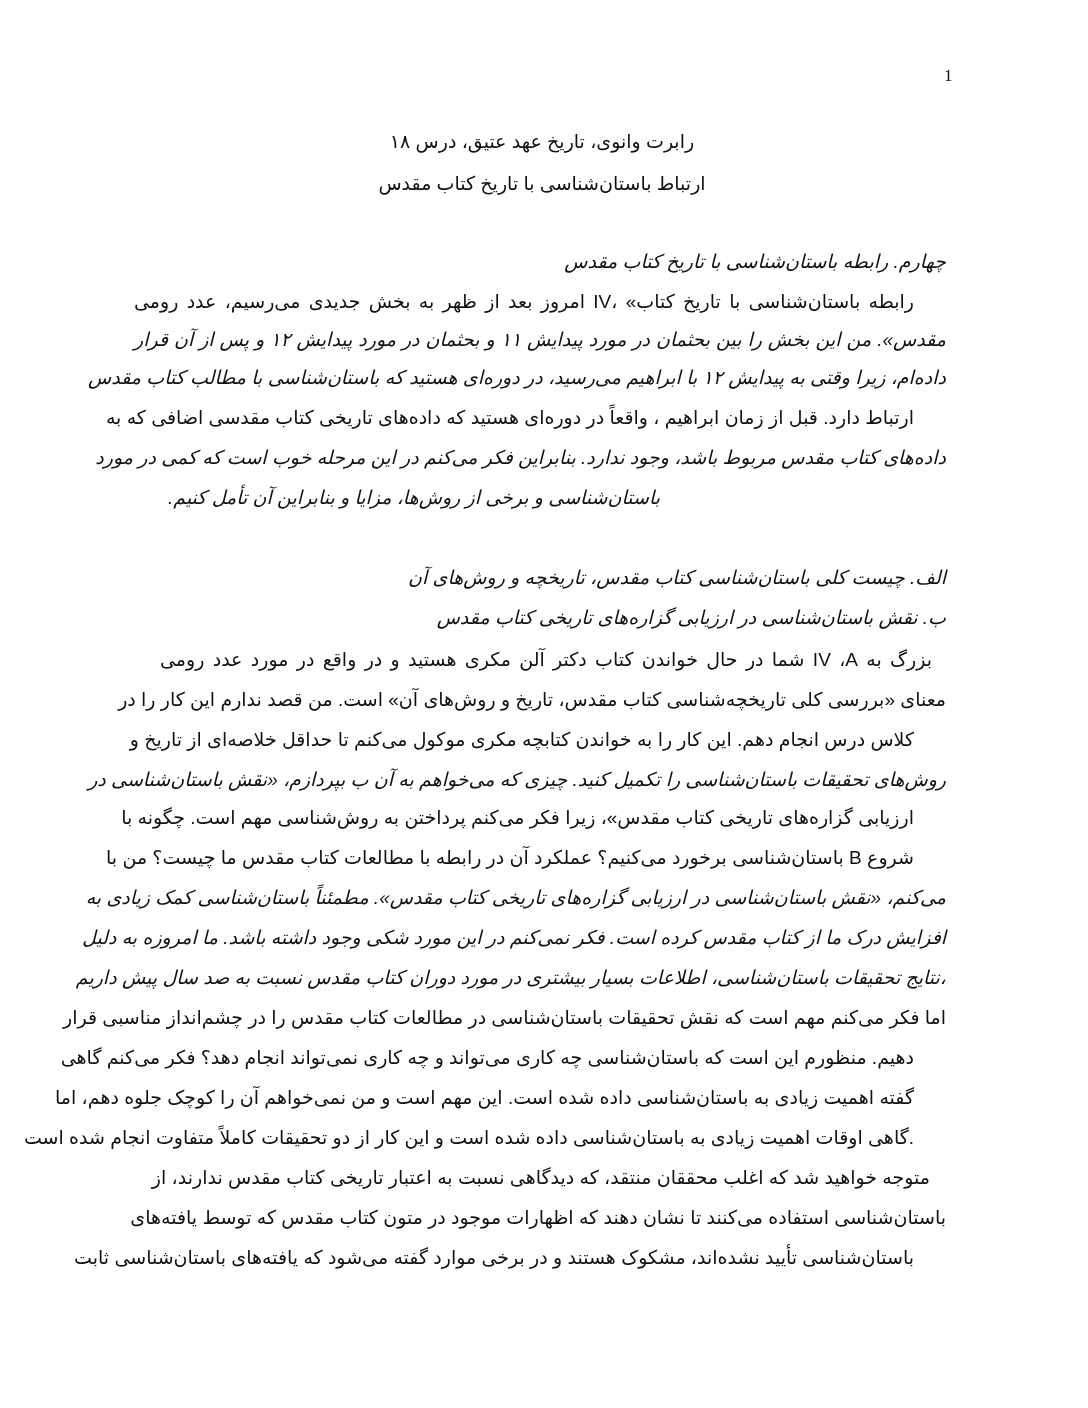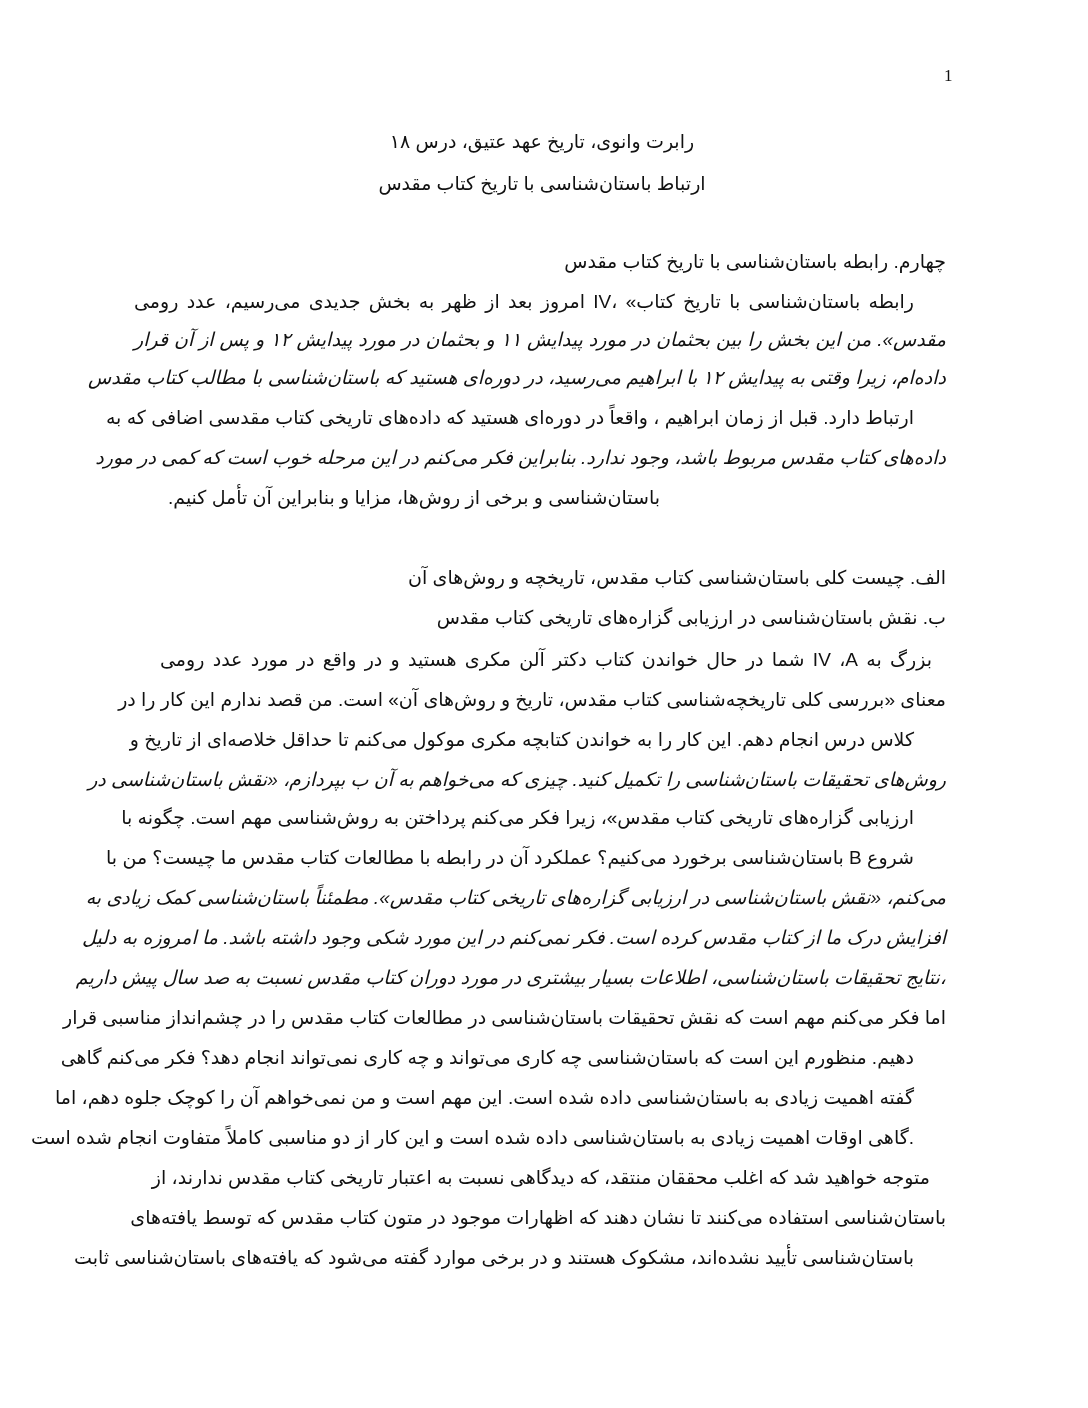--- a/index.html
+++ b/index.html
@@ -6,21 +6,21 @@
   body { width: 1088px; height: 1408px; position: relative; overflow: hidden;
          font-family: "Liberation Sans", "DejaVu Sans", sans-serif; color: #111; }
   .page-number { position: absolute; top: 66px; left: 944px; font-size: 17px;
                  font-family: "Liberation Serif", serif; }
   .title { position: absolute; left: 0; width: 1084px; text-align: center; direction: rtl;
            font-size: 19px; }
   .line { position: absolute; direction: rtl; unicode-bidi: plaintext; font-size: 19px;
           white-space: nowrap; }
   .just { left: 134px; width: 812px; text-align: justify; text-align-last: justify; font-style: italic; }
   .indent { left: 134px; width: 780px; text-align: justify; text-align-last: justify; }
-  .right { right: 142px; text-align: left; }
+  .right { right: 142px; text-align: left; font-style: italic; }
 </style>
 </head>
 <body>
 
 <div>
   <div class="page-number">1</div>
 
   <div class="title" style="top:130px">رابرت وانوی، تاریخ عهد عتیق، درس ۱۸</div>
   <div class="title" style="top:172px">ارتباط باستان‌شناسی با تاریخ کتاب مقدس</div>
 
@@ -41,18 +41,18 @@
   <div class="line indent" style="top:728px">کلاس درس انجام دهم. این کار را به خواندن کتابچه مکری موکول می‌کنم تا حداقل خلاصه‌ای از تاریخ و</div>
   <div class="line just" style="top:768px">روش‌های تحقیقات باستان‌شناسی را تکمیل کنید. چیزی که می‌خواهم به آن ب بپردازم، «نقش باستان‌شناسی در</div>
   <div class="line indent" style="top:806px">ارزیابی گزاره‌های تاریخی کتاب مقدس»، زیرا فکر می‌کنم پرداختن به روش‌شناسی مهم است. چگونه با</div>
   <div class="line indent" style="top:846px">شروع B باستان‌شناسی برخورد می‌کنیم؟ عملکرد آن در رابطه با مطالعات کتاب مقدس ما چیست؟ من با</div>
   <div class="line just" style="top:886px">می‌کنم، «نقش باستان‌شناسی در ارزیابی گزاره‌های تاریخی کتاب مقدس». مطمئناً باستان‌شناسی کمک زیادی به</div>
   <div class="line just" style="top:926px">افزایش درک ما از کتاب مقدس کرده است. فکر نمی‌کنم در این مورد شکی وجود داشته باشد. ما امروزه به دلیل</div>
   <div class="line just" style="top:966px">،نتایج تحقیقات باستان‌شناسی، اطلاعات بسیار بیشتری در مورد دوران کتاب مقدس نسبت به صد سال پیش داریم</div>
   <div class="line indent" style="top:1006px;left:134px;width:812px">اما فکر می‌کنم مهم است که نقش تحقیقات باستان‌شناسی در مطالعات کتاب مقدس را در چشم‌انداز مناسبی قرار</div>
   <div class="line indent" style="top:1046px">دهیم. منظورم این است که باستان‌شناسی چه کاری می‌تواند و چه کاری نمی‌تواند انجام دهد؟ فکر می‌کنم گاهی</div>
   <div class="line indent" style="top:1086px">گفته اهمیت زیادی به باستان‌شناسی داده شده است. این مهم است و من نمی‌خواهم آن را کوچک جلوه دهم، اما</div>
-  <div class="line indent" style="top:1126px">.گاهی اوقات اهمیت زیادی به باستان‌شناسی داده شده است و این کار از دو مناسبی کاملاً متفاوت انجام شده است</div>
+  <div class="line indent" style="top:1126px">.گاهی اوقات اهمیت زیادی به باستان‌شناسی داده شده است و این کار از دو تحقیقات کاملاً متفاوت انجام شده است</div>
 
   <div class="line indent" style="top:1166px;left:200px;width:730px">متوجه خواهید شد که اغلب محققان منتقد، که دیدگاهی نسبت به اعتبار تاریخی کتاب مقدس ندارند، از</div>
   <div class="line indent" style="top:1206px;left:134px;width:812px">باستان‌شناسی استفاده می‌کنند تا نشان دهند که اظهارات موجود در متون کتاب مقدس که توسط یافته‌های</div>
   <div class="line indent" style="top:1246px">باستان‌شناسی تأیید نشده‌اند، مشکوک هستند و در برخی موارد گفته می‌شود که یافته‌های باستان‌شناسی ثابت</div>
 </div>
 
 </body></html>

